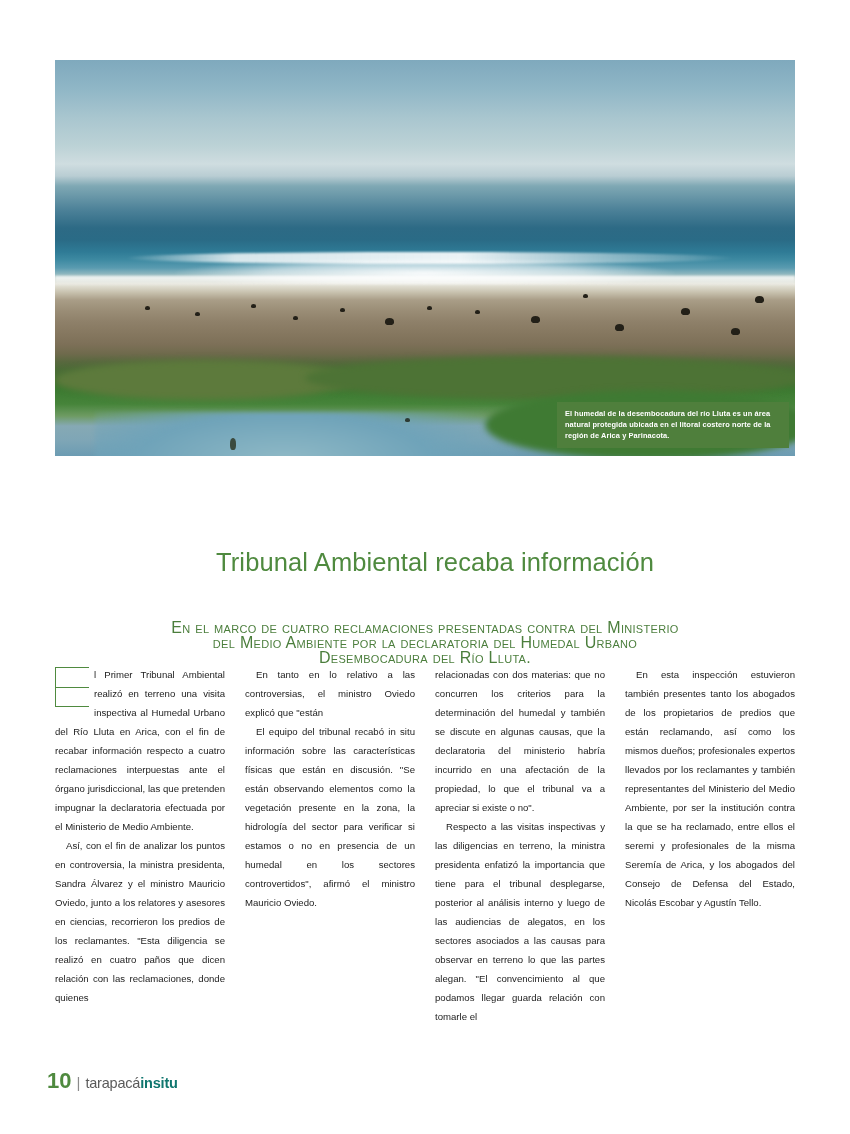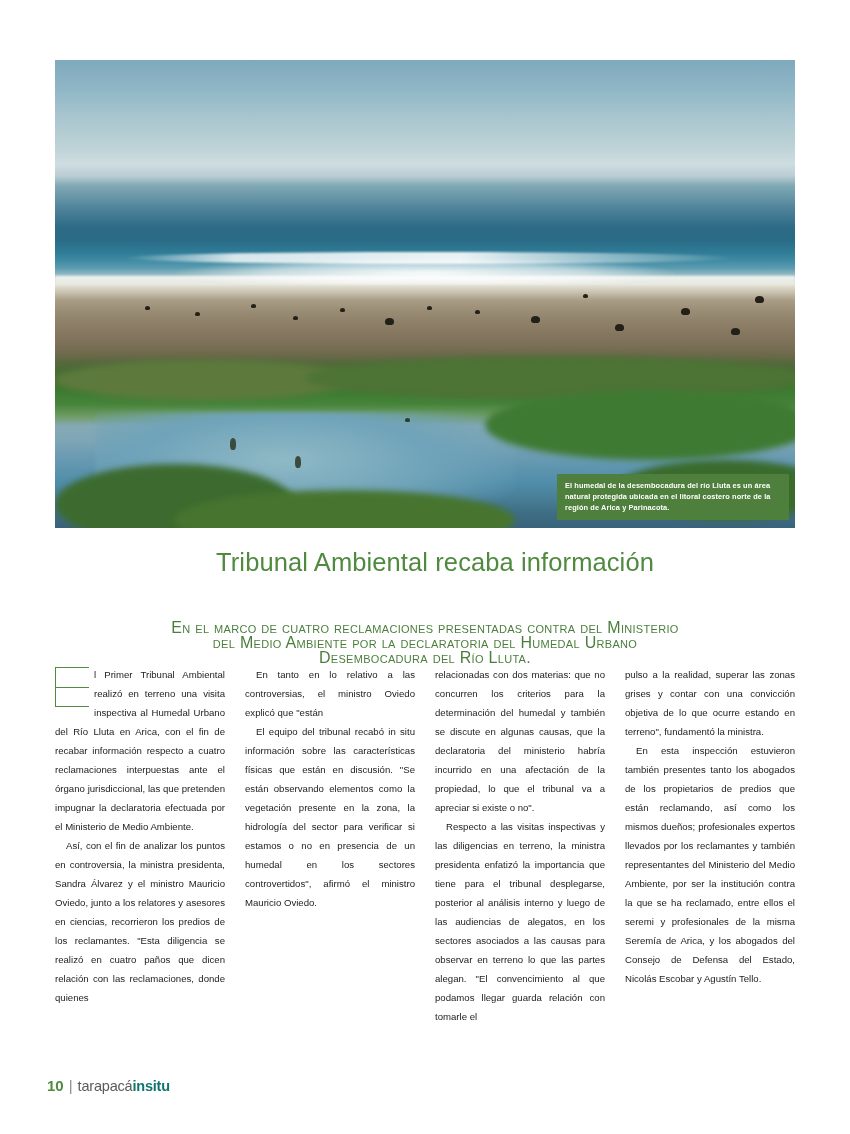--- a/index.html
+++ b/index.html
@@ -21,21 +21,21 @@
     height: 1134px;
     box-sizing: border-box;
   }
 
   
   .photo-wrap {
     position: absolute;
     left: 55px;
     top: 60px;
     width: 740px;
-    height: 468px;
+    height: 396px;
     overflow: hidden;
   }
   .photo {
     position: absolute;
     inset: 0;
     
     background:
       linear-gradient(to bottom,
         #7fa9bd 0px, #8fb6c6 28px,
         #a9c6cf 58px, #bcd2d6 86px,
@@ -228,21 +228,21 @@
   .footer {
     position: absolute;
     left: 47px;
     bottom: 40px;
     display: flex;
     align-items: baseline;
     gap: 4px;
   }
   .folio {
     color: #4f8a3f;
-    font-size: 15px;
+    font-size: 22px;
     font-weight: bold;
   }
   .folio-rule {
     color: #8a8a8a;
     font-size: 15px;
     margin: 0 1px;
   }
   .masthead {
     font-size: 14.5px;
     color: #5a5a5a;
@@ -308,21 +308,20 @@
       <p>En tanto en lo relativo a las controversias, el ministro Oviedo explicó que "están</p>
       <p>El equipo del tribunal recabó in situ información sobre las características físicas que están en discusión. "Se están observando elementos como la vegetación presente en la zona, la hidrología del sector para verificar si estamos o no en presencia de un humedal en los sectores controvertidos", afirmó el ministro Mauricio Oviedo.</p>
     </div>
 
     <div class="col">
       <p class="first">relacionadas con dos materias: que no concurren los criterios para la determinación del humedal y también se discute en algunas causas, que la declaratoria del ministerio habría incurrido en una afectación de la propiedad, lo que el tribunal va a apreciar si existe o no".</p>
       <p>Respecto a las visitas inspectivas y las diligencias en terreno, la ministra presidenta enfatizó la importancia que tiene para el tribunal desplegarse, posterior al análisis interno y luego de las audiencias de alegatos, en los sectores asociados a las causas para observar en terreno lo que las partes alegan. "El convencimiento al que podamos llegar guarda relación con tomarle el</p>
     </div>
 
     <div class="col">
-      <p class="first">pulso a la realidad, superar las zonas grises y contar con una convicción objetiva de lo que ocurre estando en terreno", fundamentó la ministra.</p>
       <p>En esta inspección estuvieron también presentes tanto los abogados de los propietarios de predios que están reclamando, así como los mismos dueños; profesionales expertos llevados por los reclamantes y también representantes del Ministerio del Medio Ambiente, por ser la institución contra la que se ha reclamado, entre ellos el seremi y profesionales de la misma Seremía de Arica, y los abogados del Consejo de Defensa del Estado, Nicolás Escobar y Agustín Tello.</p>
     </div>
 
   </div>
 
   <div class="footer">
     <span class="folio">10</span>
     <span class="folio-rule">|</span>
     <span class="masthead"><span>tarapacá</span><span class="b">insitu</span></span>
   </div>

